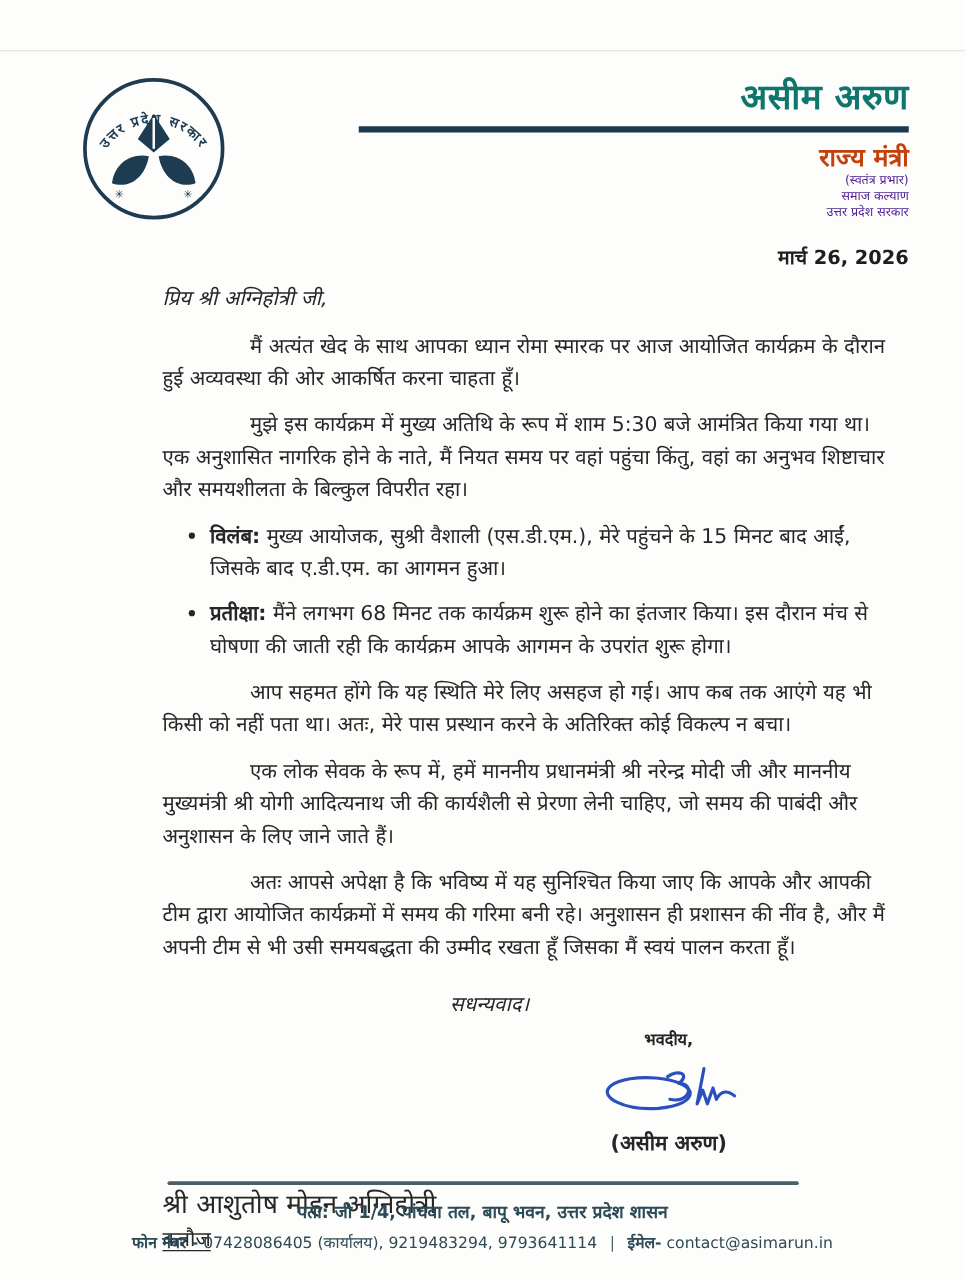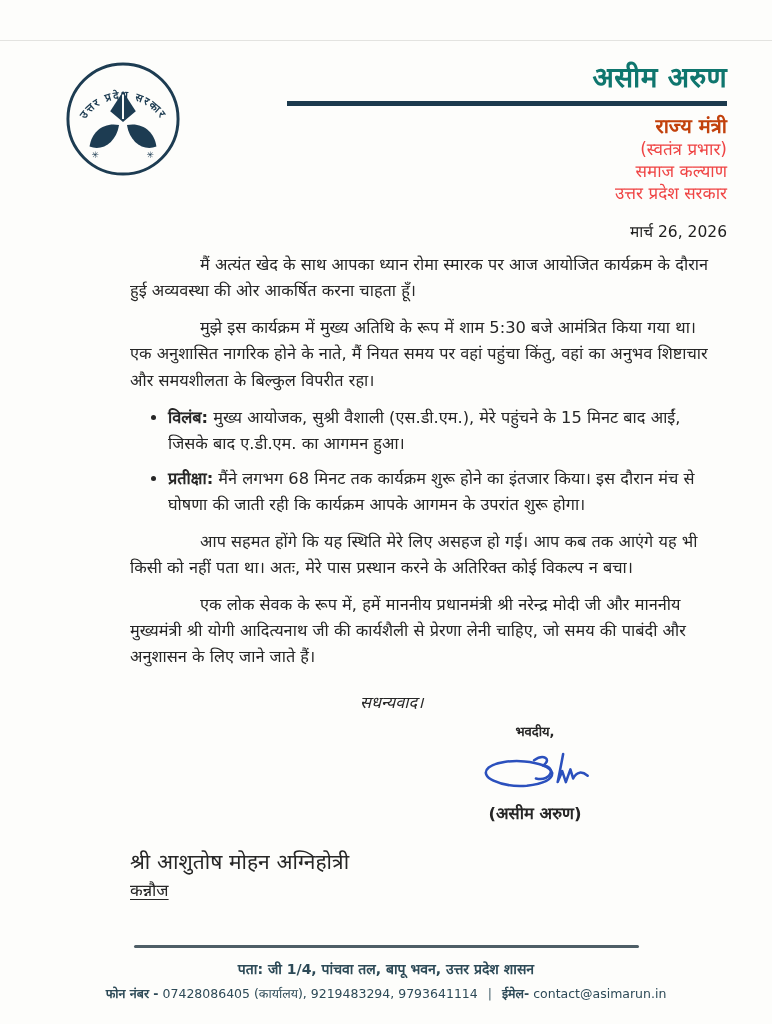--- a/index.html
+++ b/index.html
@@ -14,23 +14,23 @@
   }
   .topline { position:absolute; top:40px; left:0; right:0; height:1px; background:#e3e3e0; }
 
   
   .header { display:flex; align-items:flex-start; margin:60px 45px 0 64px; }
   .logo { width:118px; height:118px; flex:0 0 auto; }
   .header-right { flex:1; margin-left:105px; text-align:right; }
   .minister-name { font-size:28px; font-weight:bold; color:#0f766e; letter-spacing:0.3px; line-height:1.25; }
   .header-rule { height:5px; background:#1c3a4d; margin:6px 0 7px; }
   .minister-title { font-size:20px; font-weight:bold; color:#c2410c; line-height:1.3; }
-  .minister-sub { font-size:17px; color:#ef4444; line-height:1.28; }
+  .minister-sub { font-size:10px; color:#4c1d95; line-height:1.28; }
 
-  .date-row { text-align:right; margin:16px 45px 0 0; font-size:15.5px; font-weight:400; color:#1e1e1e;padding-left:20px; }
+  .date-row { text-align:right; margin:16px 45px 0 0; font-size:15.5px; font-weight:700; color:#1e1e1e;padding-left:20px; }
 
   
   .body { margin:10px 50px 0 130px; font-size:16.3px; line-height:1.6; }
   .salutation { font-style:italic; margin:0 0 12px; }
   p.para { text-indent:70px; margin:0 0 11px; }
   ul.bullets { margin:2px 0 11px 18px; padding-left:20px; }
   ul.bullets li { margin-bottom:9px; }
   .blabel { font-weight:bold; }
   .thanks { font-style:italic; margin:20px 0 0 230px; }
 
@@ -83,28 +83,30 @@
       <div class="minister-title">राज्य मंत्री</div>
       <div class="minister-sub">(स्वतंत्र प्रभार)</div>
       <div class="minister-sub">समाज कल्याण</div>
       <div class="minister-sub">उत्तर प्रदेश सरकार</div>
     </div>
   </div>
 
   <div class="date-row">मार्च 26, 2026</div>
 
   <div class="body">
+    <div class="salutation">प्रिय श्री अग्निहोत्री जी,</div>
     <p class="para">मैं अत्यंत खेद के साथ आपका ध्यान रोमा स्मारक पर आज आयोजित कार्यक्रम के दौरान हुई अव्यवस्था की ओर आकर्षित करना चाहता हूँ।</p>
     <p class="para">मुझे इस कार्यक्रम में मुख्य अतिथि के रूप में शाम 5:30 बजे आमंत्रित किया गया था। एक अनुशासित नागरिक होने के नाते, मैं नियत समय पर वहां पहुंचा किंतु, वहां का अनुभव शिष्टाचार और समयशीलता के बिल्कुल विपरीत रहा।</p>
     <ul class="bullets">
       <li><span class="blabel">विलंब:</span><span> मुख्य आयोजक, सुश्री वैशाली (एस.डी.एम.), मेरे पहुंचने के 15 मिनट बाद आईं, जिसके बाद ए.डी.एम. का आगमन हुआ।</span></li>
       <li><span class="blabel">प्रतीक्षा:</span><span> मैंने लगभग 68 मिनट तक कार्यक्रम शुरू होने का इंतजार किया। इस दौरान मंच से घोषणा की जाती रही कि कार्यक्रम आपके आगमन के उपरांत शुरू होगा।</span></li>
     </ul>
     <p class="para">आप सहमत होंगे कि यह स्थिति मेरे लिए असहज हो गई। आप कब तक आएंगे यह भी किसी को नहीं पता था। अतः, मेरे पास प्रस्थान करने के अतिरिक्त कोई विकल्प न बचा।</p>
     <p class="para">एक लोक सेवक के रूप में, हमें माननीय प्रधानमंत्री श्री नरेन्द्र मोदी जी और माननीय मुख्यमंत्री श्री योगी आदित्यनाथ जी की कार्यशैली से प्रेरणा लेनी चाहिए, जो समय की पाबंदी और अनुशासन के लिए जाने जाते हैं।</p>
+    <p class="para">अतः आपसे अपेक्षा है कि भविष्य में यह सुनिश्चित किया जाए कि आपके और आपकी टीम द्वारा आयोजित कार्यक्रमों में समय की गरिमा बनी रहे। अनुशासन ही प्रशासन की नींव है, और मैं अपनी टीम से भी उसी समयबद्धता की उम्मीद रखता हूँ जिसका मैं स्वयं पालन करता हूँ।</p>
     <div class="thanks">सधन्यवाद।</div>
 
     <div class="sign-block">
       <div class="closing">भवदीय,</div>
       <svg class="signature-svg" width="118" height="56" viewBox="0 0 130 60" aria-hidden="true">
         <g fill="none" stroke="#2b50bd" stroke-width="2.8" stroke-linecap="round" stroke-linejoin="round">
           <path d="M84,30 C80,16 30,12 14,24 C2,34 26,46 56,44 C74,42 84,38 84,30"></path>
           <path d="M64,16 C74,9 84,14 74,22 C88,22 84,40 66,36"></path>
           <path d="M96,9 C94,20 92,30 90,40 L95,28 L99,40 L104,26 L107,36 C111,28 117,28 123,33"></path>
         </g>

